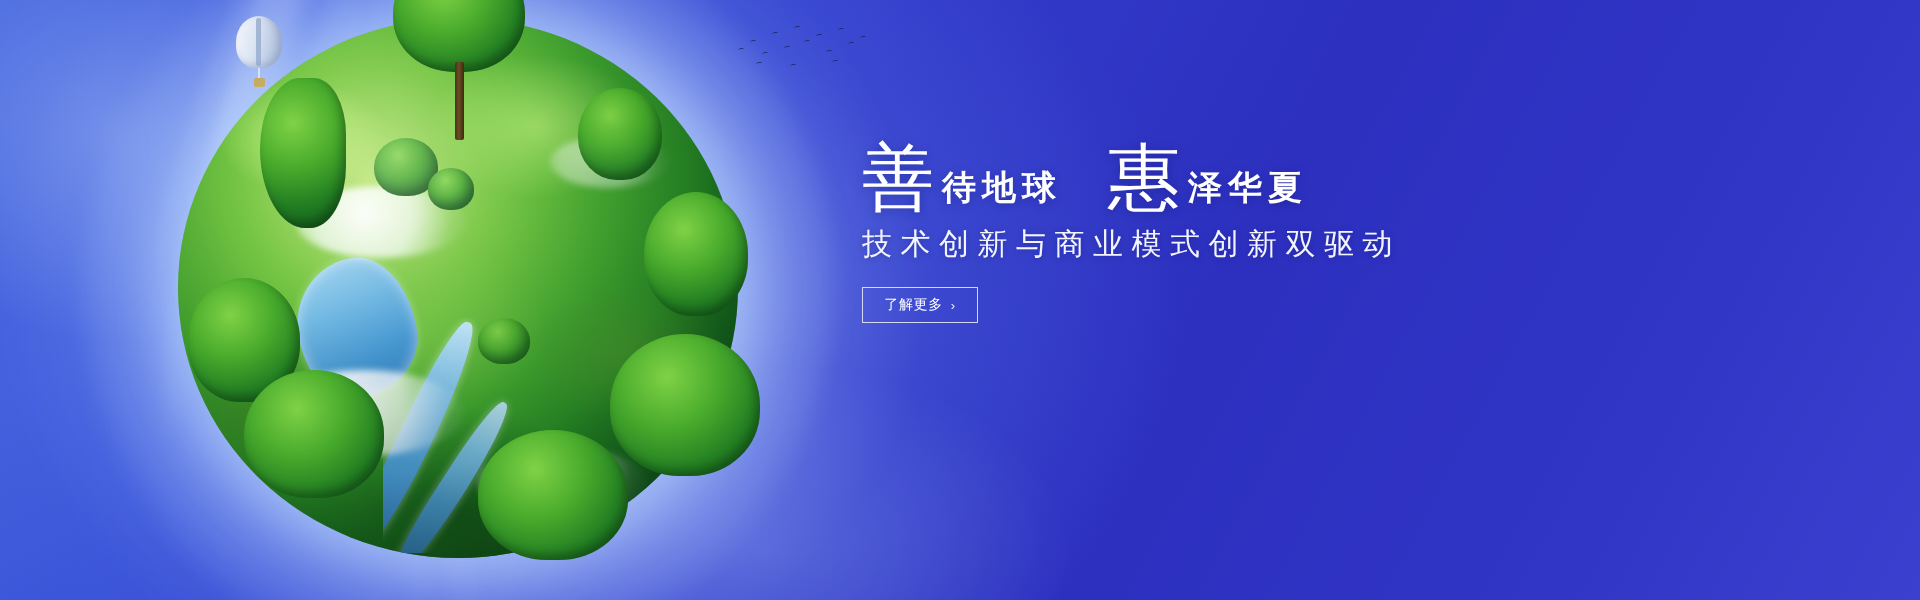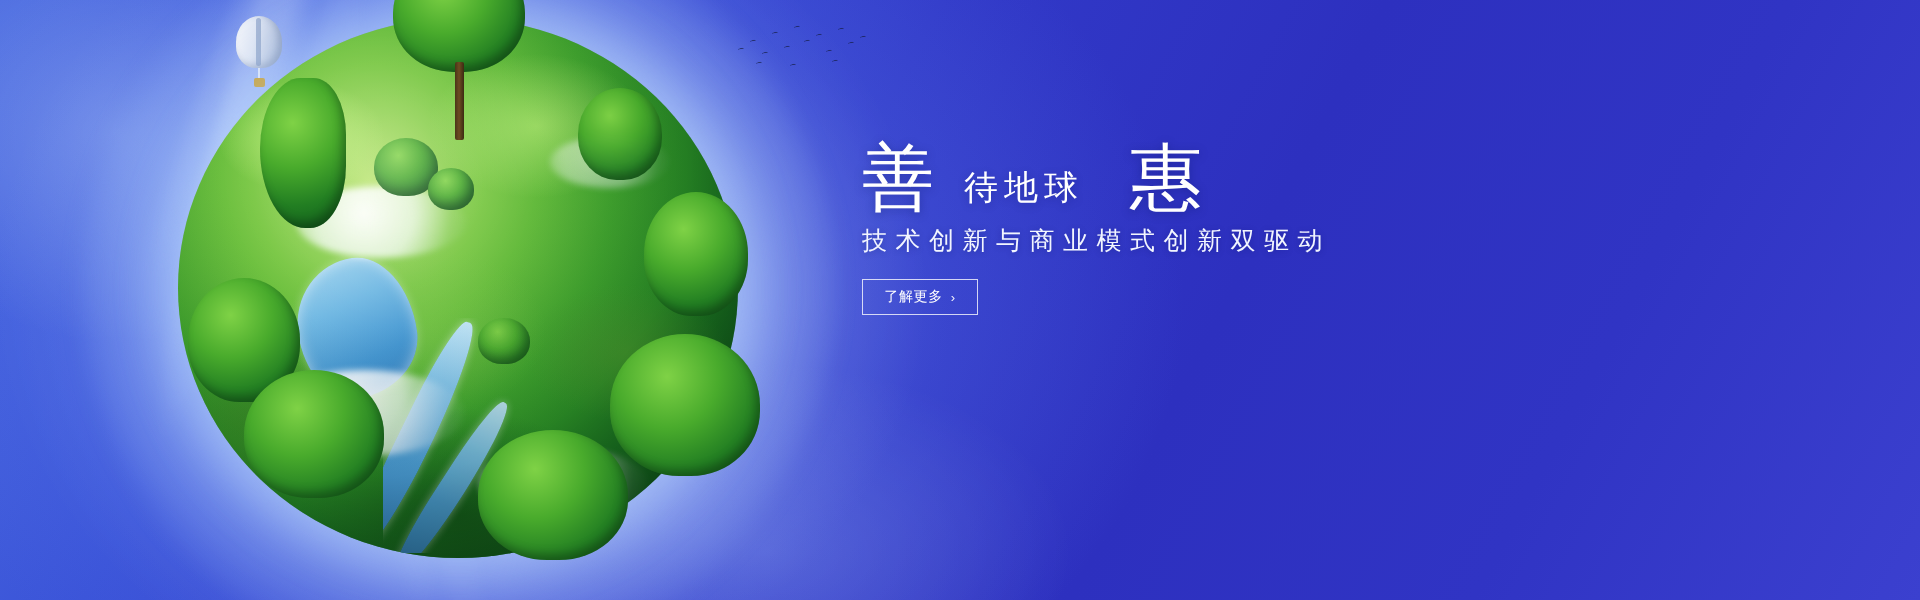--- a/index.html
+++ b/index.html
@@ -175,30 +175,30 @@
     font-size:72px;
     line-height:.92;
     font-weight:400;
     letter-spacing:0;
     text-shadow:0 2px 10px rgba(10,20,90,0.35);
   }
   .hl-small {
     font-family:"DejaVu Serif","Liberation Serif",serif;
     font-size:34px;
     line-height:1;
-    font-weight:400;
+    font-weight:700;
     letter-spacing:6px;
-    margin-left:30px;
+    margin-left:8px;
     padding-bottom:6px;
     text-shadow:0 2px 8px rgba(10,20,90,0.3);
   }
 
   .subtitle {
     margin-top:14px;
-    font-size:25px;
+    font-size:30px;
     letter-spacing:8.5px;
     font-weight:400;
     color:#f2f5ff;
     white-space:nowrap;
     text-shadow:0 1px 6px rgba(10,20,90,0.3);
   }
   .desc {
     margin-top:17px;
     font-size:16px;
     letter-spacing:.4px;
@@ -317,20 +317,21 @@
 
   <div class="copy">
 
     <div class="headline">
       <div class="hl-group">
         <span class="hl-big">善</span>
         <span class="hl-small">待地球</span>
       </div>
       <div class="hl-group">
         <span class="hl-big">惠</span>
+        <span class="hl-small">泽华夏</span>
       </div>
     </div>
 
     <div class="subtitle">技术创新与商业模式创新双驱动</div>
 
 
     <button class="cta">
       <span>了解更多</span>
       <span class="chev">›</span>
     </button>

